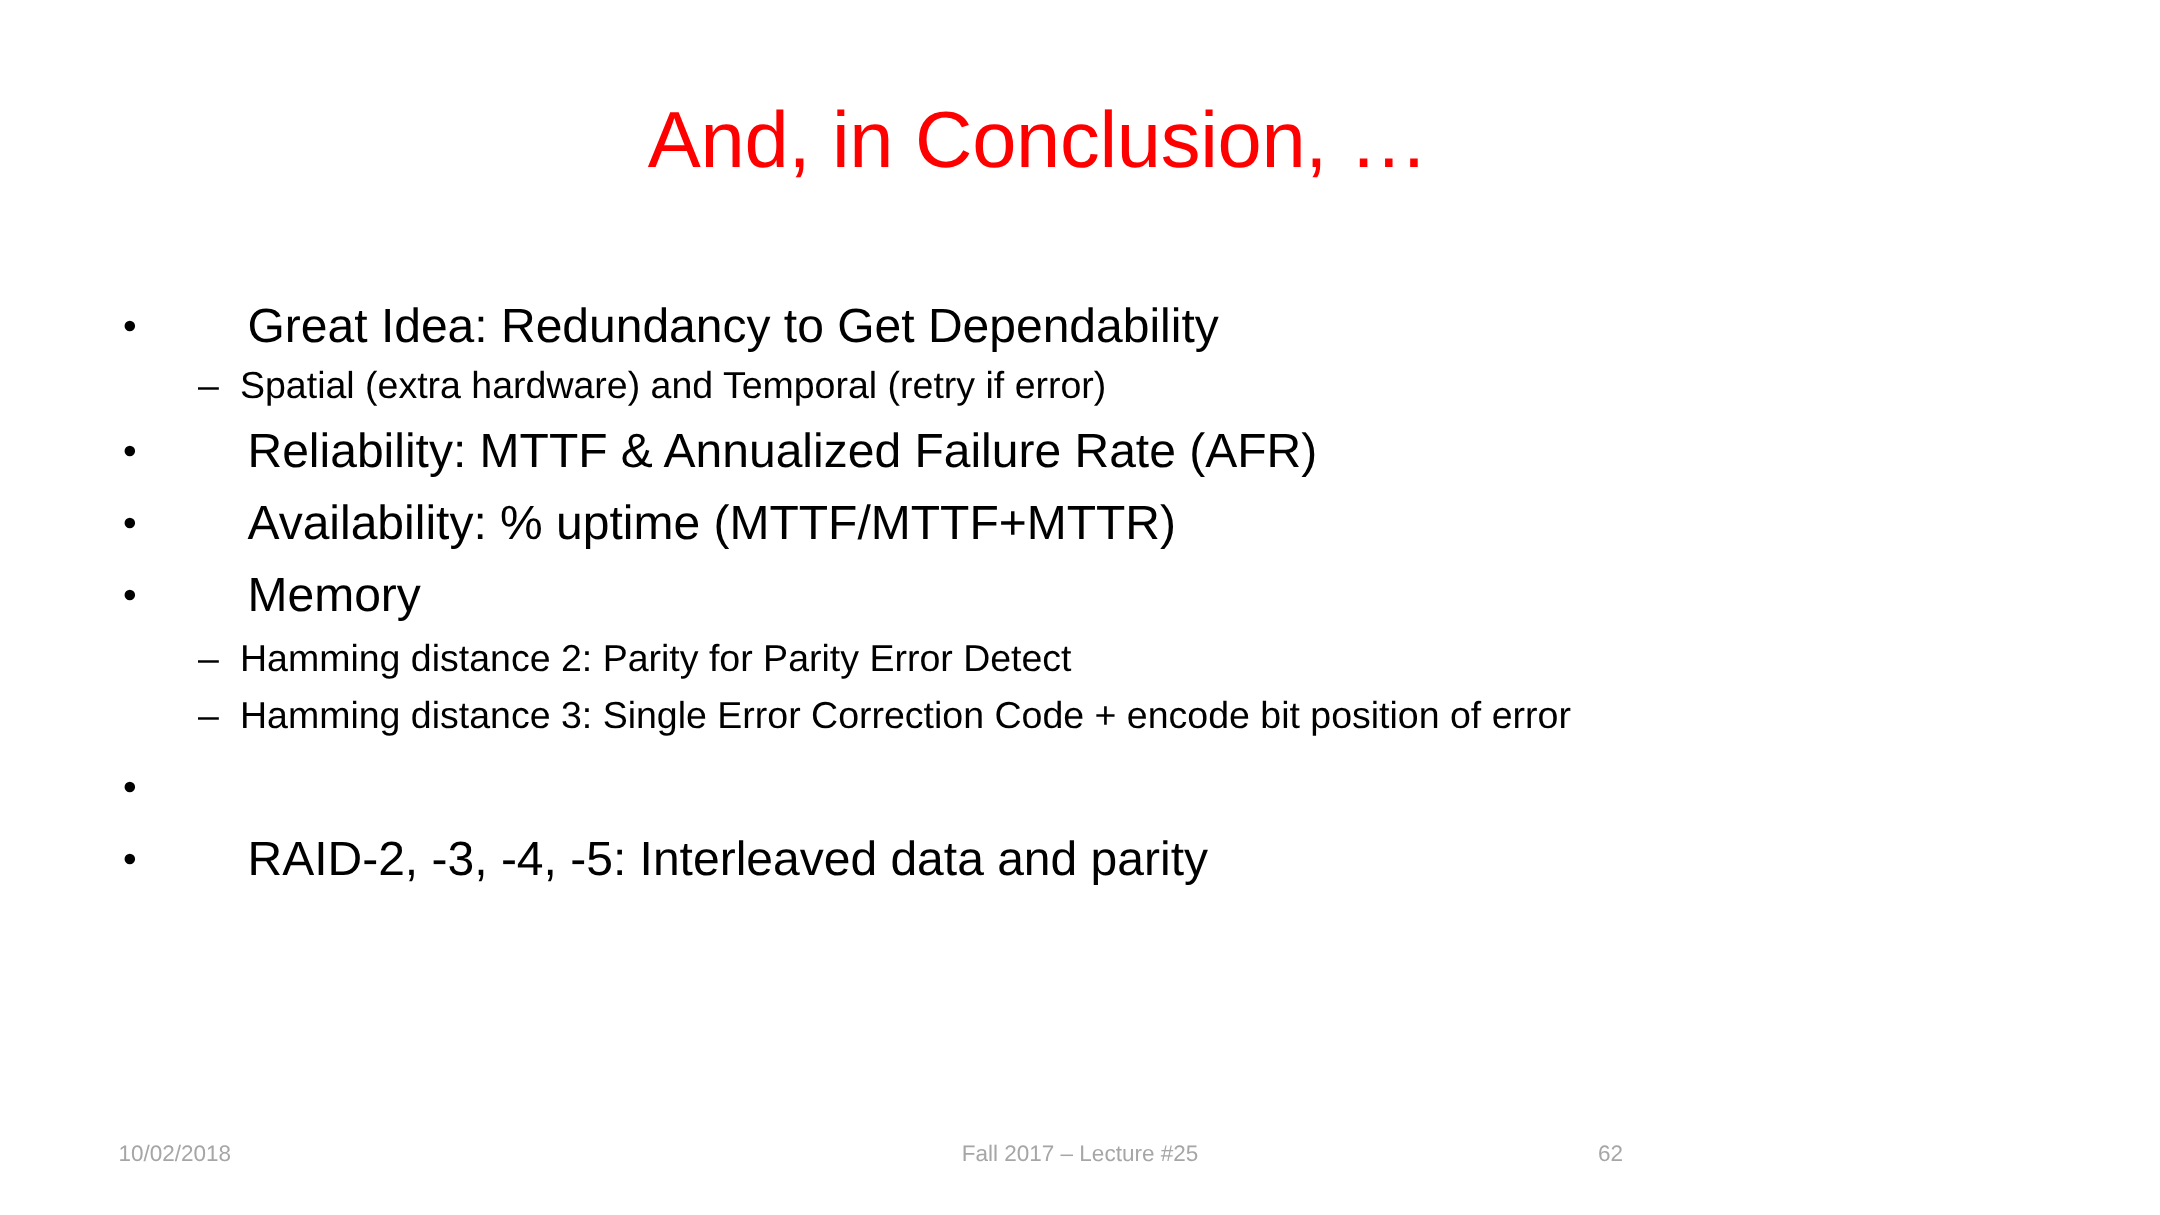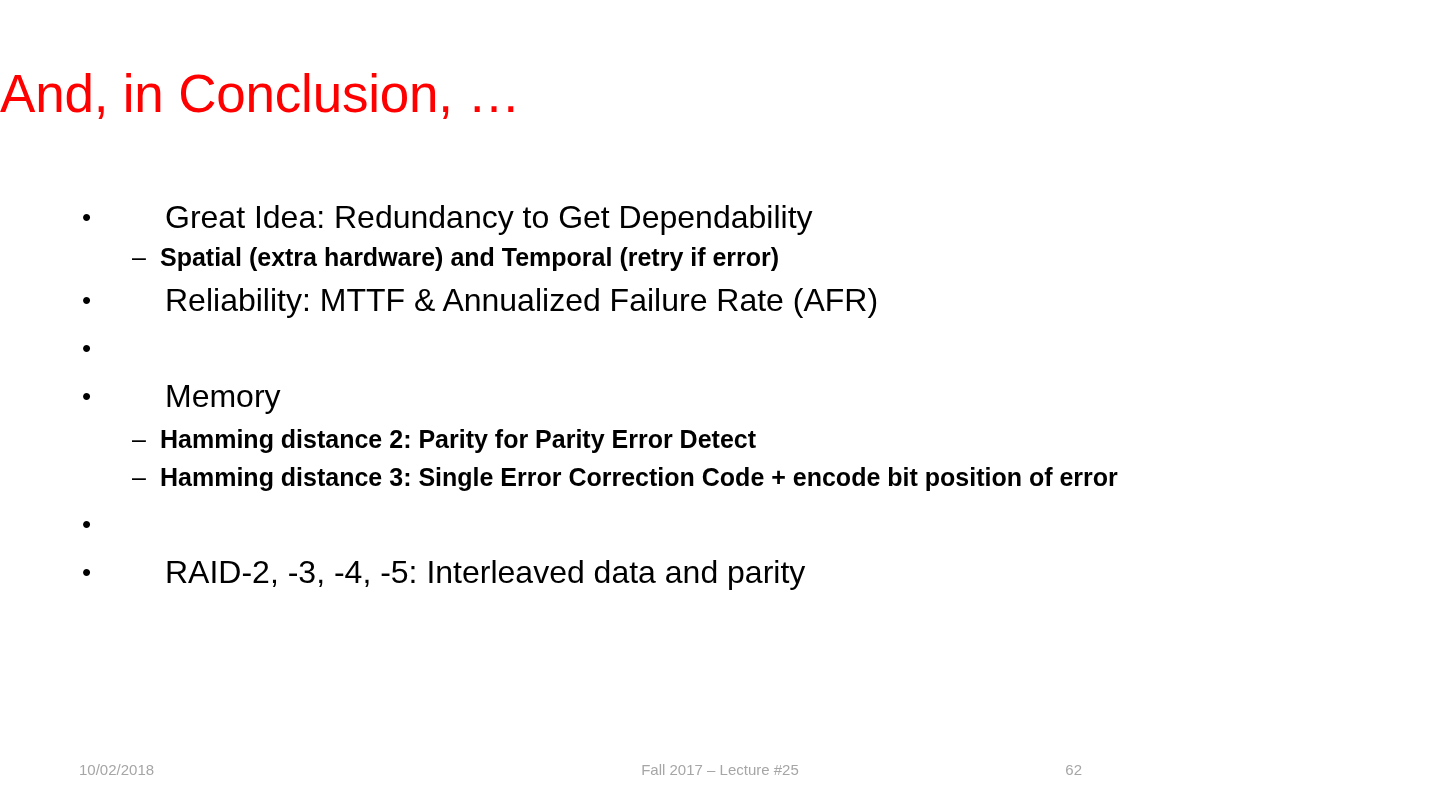--- a/index.html
+++ b/index.html
@@ -17,21 +17,21 @@
     background: #ffffff;
     overflow: hidden;
   }
 
   
   .slide-title {
     position: absolute;
     left: 0;
     top: 64px;
     width: 1384px;
-    text-align: left;
+    text-align: center;
     color: #FF0000;
     font-size: 53px;
     font-weight: 400;
     line-height: 1.12;
     letter-spacing: -0.2px;
     white-space: nowrap;
   }
 
   
   .body-list {
@@ -78,21 +78,20 @@
     flex: 0 0 auto;
     width: 90px;
     text-align: left;
     padding-left: 62px;
     font-size: 25px;
     line-height: 1.33;
     box-sizing: border-box;
   }
   .lvl2 > .btext {
     flex: 1 1 auto;
-    font-weight: bold;
   }
 
   .sp-top-sm { margin-top: 5px; }
   .sp-top-md { margin-top: 9px; }
 
   
   .footer {
     position: absolute;
     left: 0;
     top: 760px;
@@ -140,20 +139,21 @@
       <span class="btext">Spatial (extra hardware) and Temporal (retry if error)</span>
     </div>
 
     <div class="bullet-row lvl1 sp-top-sm">
       <span class="marker">•</span>
       <span class="btext">Reliability: MTTF &amp; Annualized Failure Rate (AFR)</span>
     </div>
 
     <div class="bullet-row lvl1 sp-top-sm">
       <span class="marker">•</span>
+      <span class="btext">Availability: % uptime (MTTF/MTTF+MTTR)</span>
     </div>
 
     <div class="bullet-row lvl1 sp-top-sm">
       <span class="marker">•</span>
       <span class="btext">Memory</span>
     </div>
 
     <div class="bullet-row lvl2 sp-top-sm">
       <span class="marker">–</span>
       <span class="btext">Hamming distance 2: Parity for Parity Error Detect</span>

